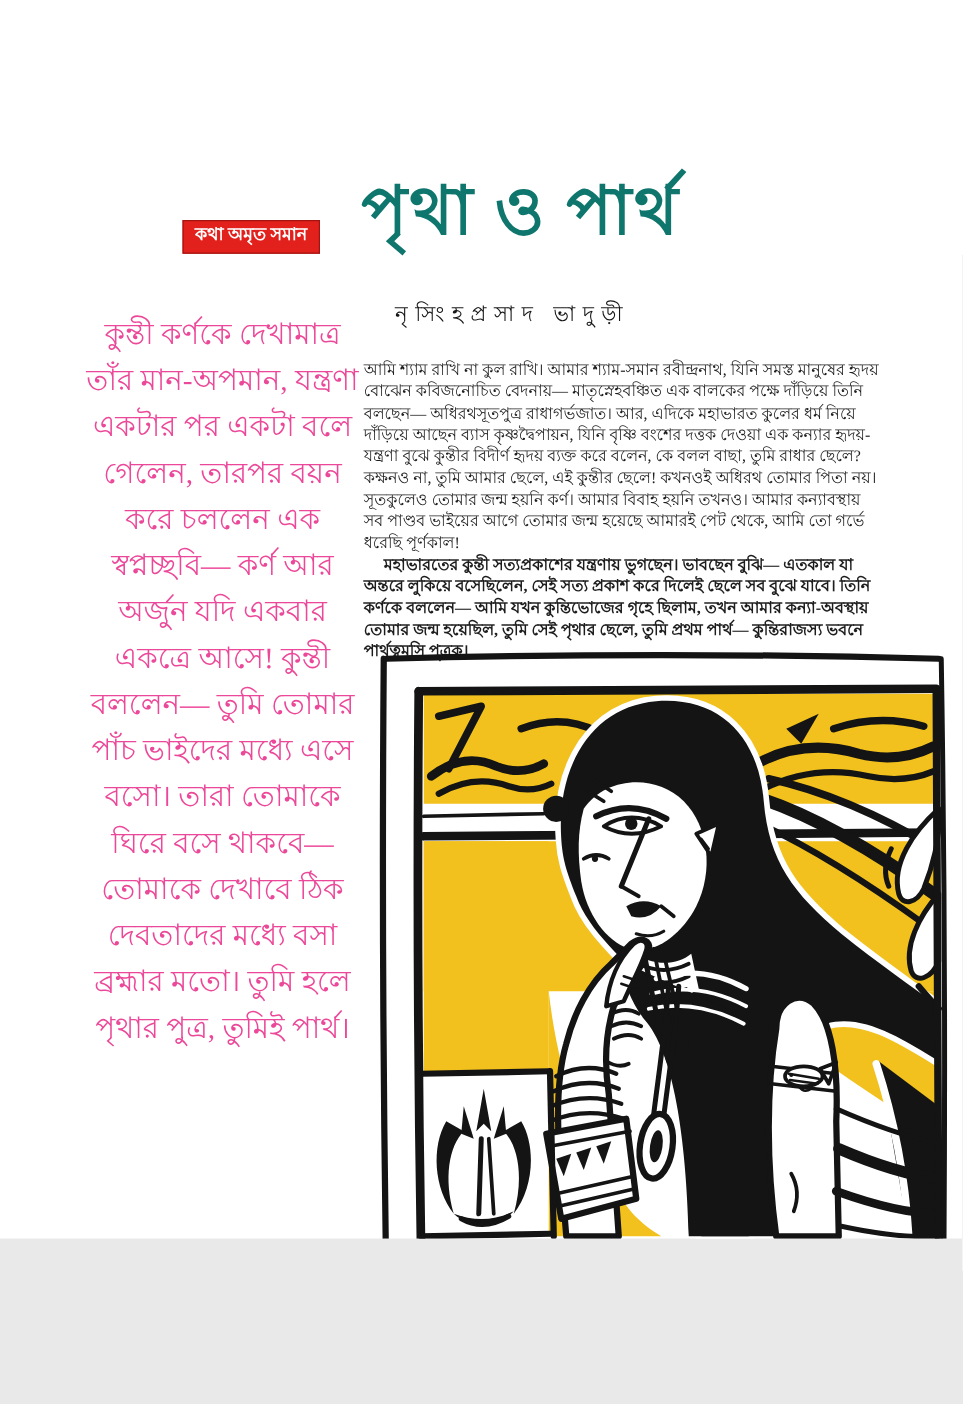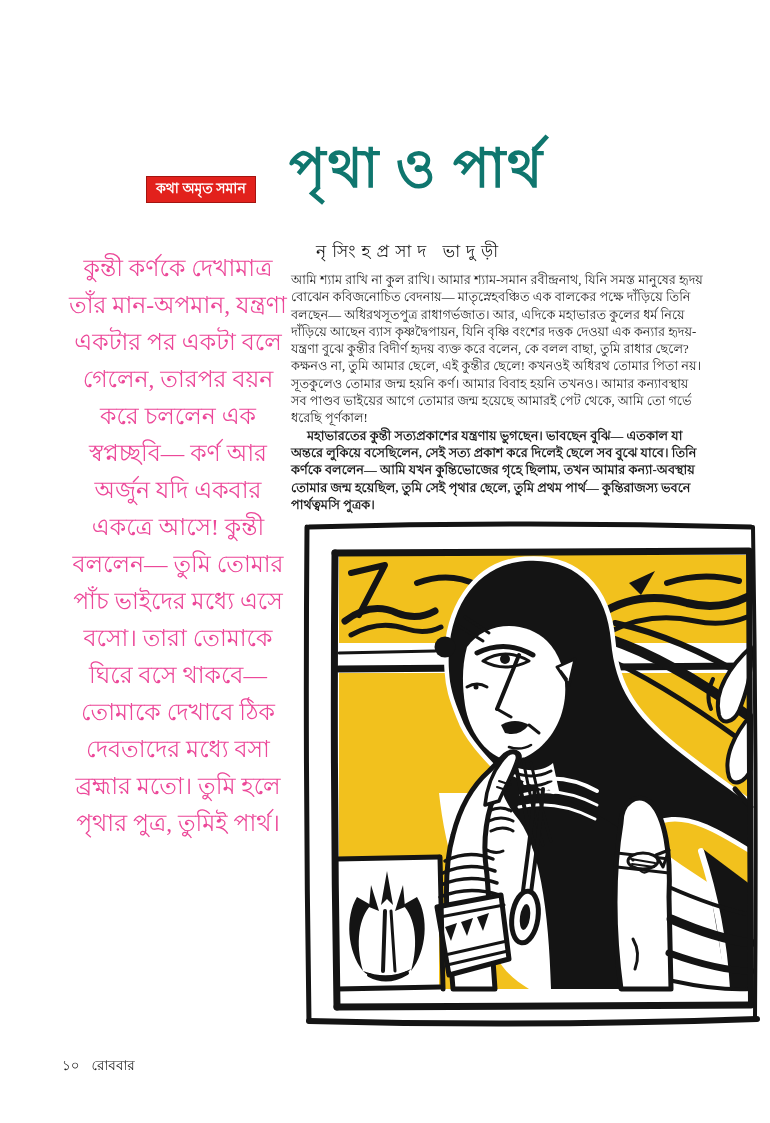--- a/index.html
+++ b/index.html
@@ -2,21 +2,21 @@
 <html lang="bn" style="--accent-red: #e2211c; --yellow: #f2c11d; --ink: #141414;"><head>
 <meta charset="utf-8">
 <style>
   :root{
     --accent-red:#e2211c;
     --yellow:#f2c11d;
     --ink:#141414;
   }
   html,body{margin:0;padding:0;background:#e9e9e9;}
   .page{
-    position:relative;width:770px;height:1123px;background:#ffffff;
+    position:relative;width:770px;height:991px;background:#ffffff;
     overflow:hidden;margin:0 auto;
     font-family:"Liberation Serif","DejaVu Serif",serif;color:#111;
   }
   .badge{
     position:absolute;left:146px;top:176px;
     background:var(--accent-red);color:#fff;
     font-size:14px;line-height:1;padding:5px 9px 6px;
     font-weight:bold;border:1px solid #a31410;white-space:nowrap;
   }
   .title{
@@ -26,21 +26,21 @@
   }
   .author{
     position:absolute;left:292px;top:238px;
     font-size:17px;letter-spacing:6px;color:#161616;white-space:nowrap;margin-left:24px;
   }
   .pullquote{
     position:absolute;left:66px;top:250px;width:224px;
     font-size:23.5px;line-height:37px;text-align:center;color:#ec4899;
   }
   .bodytext{
-    position:absolute;left:291px;top:272px;width:412px;
+    position:absolute;left:291px;top:288px;width:412px;
     font-size:12.8px;line-height:17.3px;color:#1d1d1d;text-align:left;
   }
   .bodytext p{margin:0;}
   .bodytext p.indent{text-indent:16px;font-weight:bold;}
   .footer{
     position:absolute;left:62px;top:1055px;font-size:13.5px;color:#222;
     display:flex;gap:12px;align-items:baseline;
   }
   .illustration{position:absolute;left:299px;top:519px;width:461px;height:521px;}
   .illustration svg{display:block;width:100%;height:100%;}

